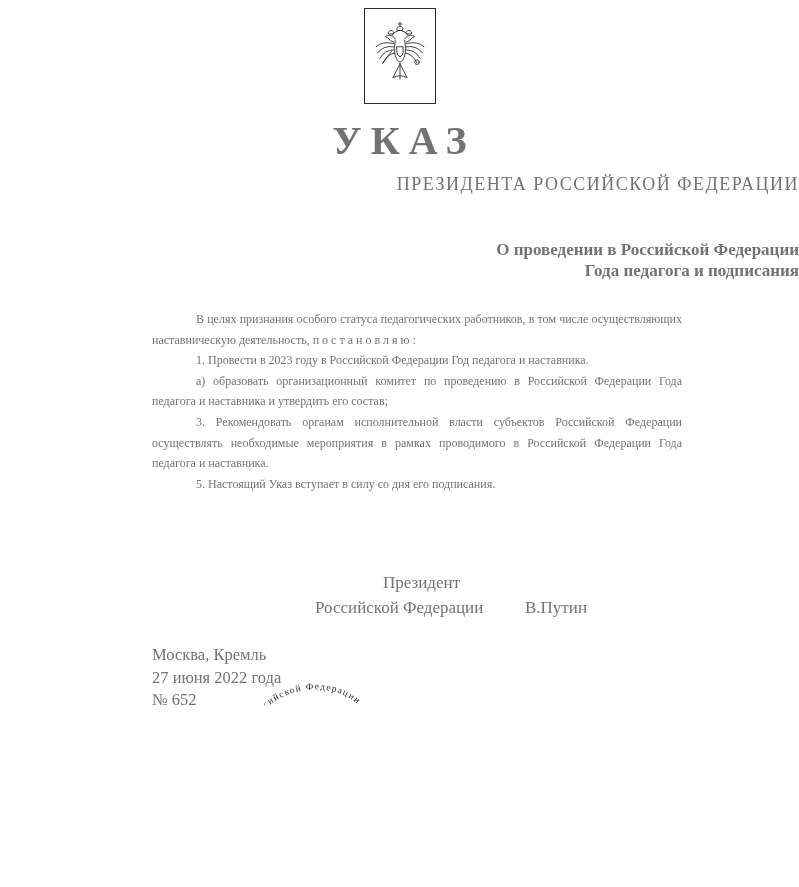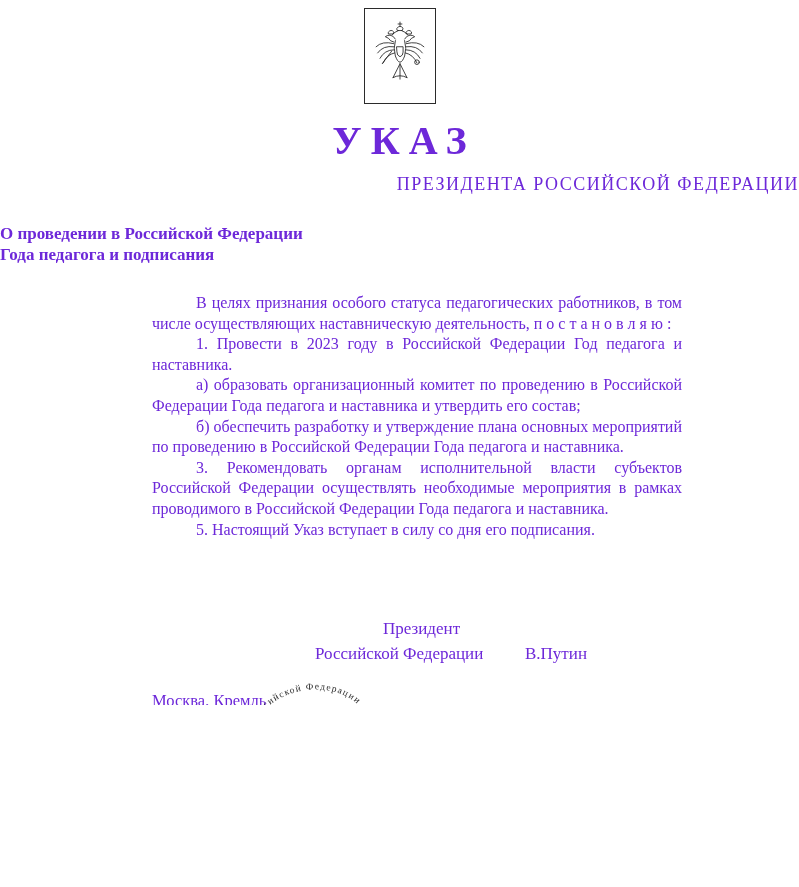--- a/index.html
+++ b/index.html
@@ -2,21 +2,21 @@
 <html><head>
 <meta charset="utf-8">
 <title>Document</title>
 <style>
   html,body { margin:0; padding:0; background:#ffffff; }
   .page {
     position:relative;
     width:799px; height:705px;
     margin:0 auto;
     background:#ffffff;
-    color:#6d28d9;
+    color:#737373;
     font-family:"Liberation Serif", serif;
     overflow:hidden;
   }
   .emblem-box {
     width:62px; height:86px;
     border:1.5px solid #2b2b2b;
     margin:8px auto 0 auto;
     padding:4px;
     display:flex; align-items:center; justify-content:center;
     box-sizing:content-box;
@@ -32,29 +32,29 @@
   }
   .decree-subtitle {
     text-align:right;
     font-size:18px;
     letter-spacing:1.5px;
     padding-left:1.5px;
     margin-top:9px;
     line-height:22px;
   }
   .subject {
-    text-align:left;
+    text-align:right;
     font-weight:bold;
     font-size:17px;
     line-height:21px;
-    margin-top:28px;
+    margin-top:44px;
   }
   .body-text {
     margin:28px 117px 0 152px;
-    font-size:16px;
+    font-size:12px;
     line-height:20.6px;
     text-align:justify;
   }
   .body-text p { margin:0; text-indent:44px; }
   .signature {
     margin:76px 0 0 315px;
     width:272px;
     font-size:17px;
     line-height:25px;
   }
@@ -104,21 +104,20 @@
 
   <div class="subject">
     <div>О проведении в Российской Федерации</div>
     <div>Года педагога и подписания</div>
   </div>
 
   <div class="body-text">
     <p>В целях признания особого статуса педагогических работников, в том числе осуществляющих наставническую деятельность, п о с т а н о в л я ю :</p>
     <p>1. Провести в 2023 году в Российской Федерации Год педагога и наставника.</p>
     <p>а) образовать организационный комитет по проведению в Российской Федерации Года педагога и наставника и утвердить его состав;</p>
-    <p>б) обеспечить разработку и утверждение плана основных мероприятий по проведению в Российской Федерации Года педагога и наставника.</p>
     <p>3. Рекомендовать органам исполнительной власти субъектов Российской Федерации осуществлять необходимые мероприятия в рамках проводимого в Российской Федерации Года педагога и наставника.</p>
     <p>5. Настоящий Указ вступает в силу со дня его подписания.</p>
   </div>
 
   <div class="signature">
     <div class="sig-line1">Президент</div>
     <div class="sig-row">
       <span>Российской Федерации</span>
       <span>В.Путин</span>
     </div>

